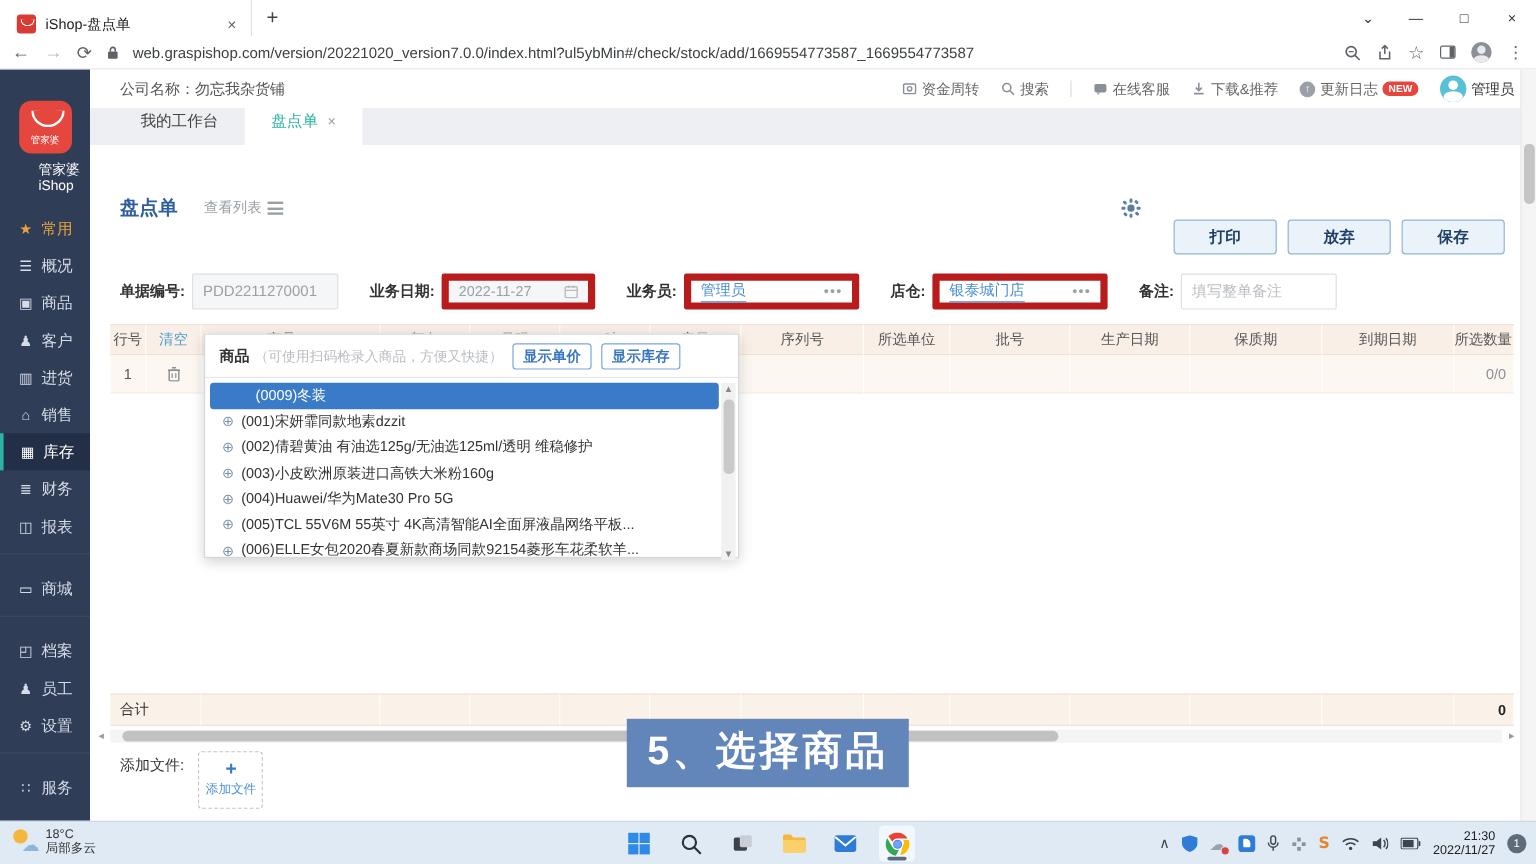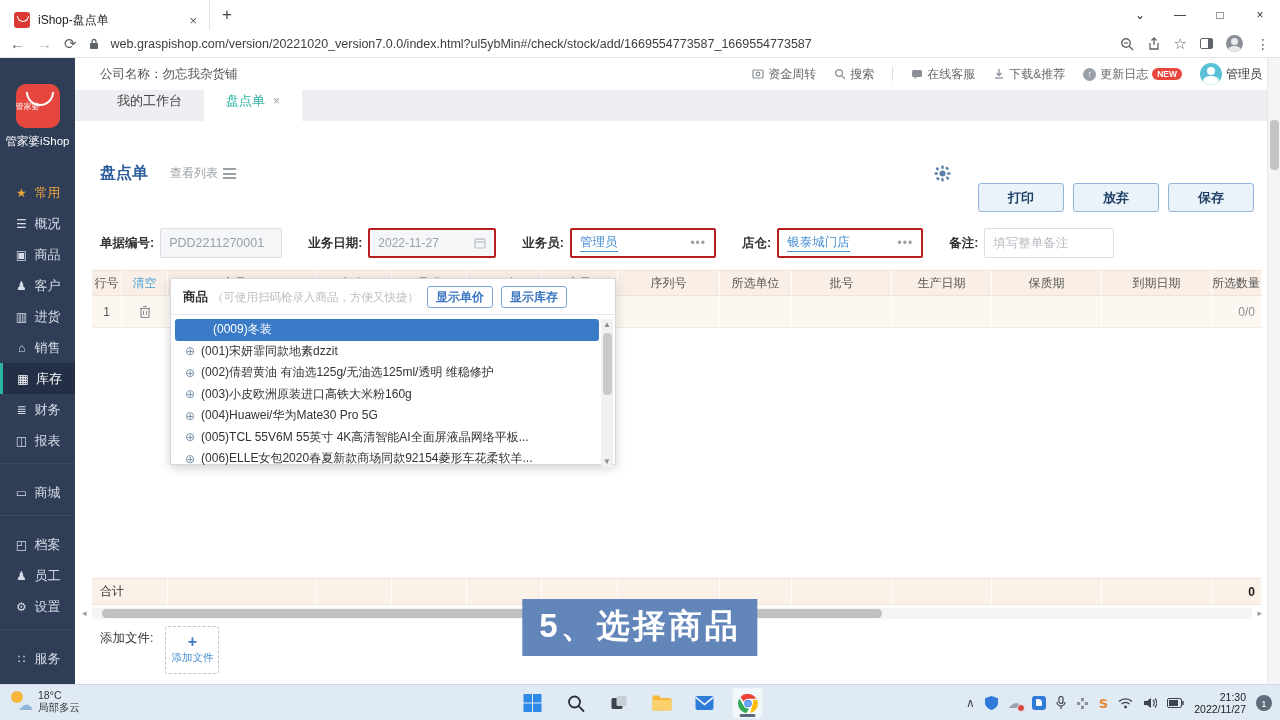--- a/index.html
+++ b/index.html
@@ -25,22 +25,22 @@
   .sidepanel-ic { width:13px; height:11px; border:1.5px solid #5f6368; border-radius:2px; position:relative; }
   .sidepanel-ic::after { content:""; position:absolute; right:0; top:0; bottom:0; width:4px; background:#5f6368; }
   .mini-avatar { width:17px; height:17px; border-radius:50%; background:#8a8f98; position:relative; overflow:hidden; }
   .mini-avatar::before { content:""; position:absolute; left:5px; top:3px; width:7px; height:7px; border-radius:50%; background:#e8eaed; }
   .mini-avatar::after { content:""; position:absolute; left:2px; top:11px; width:13px; height:8px; border-radius:50%; background:#e8eaed; }
 
   
   .sidebar { position:absolute; left:0; top:58px; width:75px; height:626px; background:#2f3d56; color:#d6dce8; }
   .logo { width:44px; height:44px; margin:26px auto 6px; background:#e5473f; border-radius:10px; position:relative; }
   .logo::before { content:""; position:absolute; left:10px; top:8px; width:24px; height:12px; border:2.5px solid #fff; border-top:none; border-radius:0 0 14px 14px; }
-  .logo-min { position:absolute; bottom:16px; left:0; right:0; color:#fff; font-size:8px; }
-  .brand { text-align:center; font-size:11.5px; color:#fff; margin-bottom:28px; }
+  .logo-min { position:absolute; bottom:6px; left:0; right:0; text-align:center; color:#fff; font-size:8px; }
+  .brand { font-size:11.5px; color:#fff; margin-bottom:14px;padding-left:32px; }
   .side-item { height:31px; display:flex; align-items:center; justify-content:center; gap:6px; font-size:13px; cursor:pointer; }
   .side-item .sic { font-size:12px; width:14px; text-align:center; }
   .side-item.gold { color:#e8a33d; }
   .side-item.active { background:#232f47; border-left:3px solid #2cb3a3; color:#fff; }
   .side-gap { height:14px; border-top:1px solid #3c4a64; margin-top:7px; padding-top:0; }
 
   
   .appheader { position:absolute; left:75px; top:58px; width:1205px; height:32px; background:#fff; display:flex; align-items:center; padding:0 18px 0 25px; }
   .company { font-size:12.5px; color:#555; }
   .hdr-right { margin-left:auto; display:flex; align-items:center; gap:18px; color:#666; font-size:12px; }
@@ -67,21 +67,21 @@
   .viewlist { color:#9aa0a6; font-size:12px; margin-left:22px; display:flex; gap:5px; align-items:center; cursor:pointer; }
   .listic { display:inline-block; width:13px; height:11px; border-top:2px solid #9aa0a6; border-bottom:2px solid #9aa0a6; position:relative; }
   .listic::after { content:""; position:absolute; left:0; top:3px; width:100%; height:2px; background:#9aa0a6; }
   .titlerow .spacer { flex:1; }
   .gearbtn { color:#5b7ea6; margin-right:18px; cursor:pointer; display:inline-flex; }
   .tbtn { width:86px; height:29px; background:#eaf2fa; border:1px solid #92b4d6; border-radius:3px; color:#1f3f66; font-size:13px; font-weight:bold; display:flex; align-items:center; justify-content:center; margin-left:9px; cursor:pointer;margin-top:48px; }
 
   .formrow { display:flex; align-items:center; padding:6px 14px 12px 25px; gap:0; }
   .flabel { font-size:12.5px; color:#333; font-weight:bold; margin-right:6px; white-space:nowrap; }
   .finput { height:30px; border:1px solid #dcdfe3; border-radius:2px; background:#f5f6f8; color:#9aa0a6; font-size:12.5px; padding:0 8px; font-family:inherit; }
-  .fbox { height:30px; border:2px solid #b91c1c; border-radius:2px; background:#fff; display:flex; align-items:center; padding:0 8px; }
+  .fbox { height:30px; border:6px solid #b91c1c; border-radius:2px; background:#fff; display:flex; align-items:center; padding:0 8px; }
   .bluelink { color:#4a8fd4; border-bottom:1px solid #4a8fd4; font-size:12.5px; cursor:pointer; }
   .dots { color:#9aa0a6; margin-left:auto; letter-spacing:1px; cursor:pointer; }
   .fgap { width:26px; }
   .calic { margin-left:auto; color:#b9bdc2; display:inline-flex; }
   .remark-in { background:#fff; color:#333; }
   .remark-in::placeholder { color:#b9bdc2; }
 
   
   .grid { margin-left:17px; width:1170px; }
   .grow { display:flex; }

